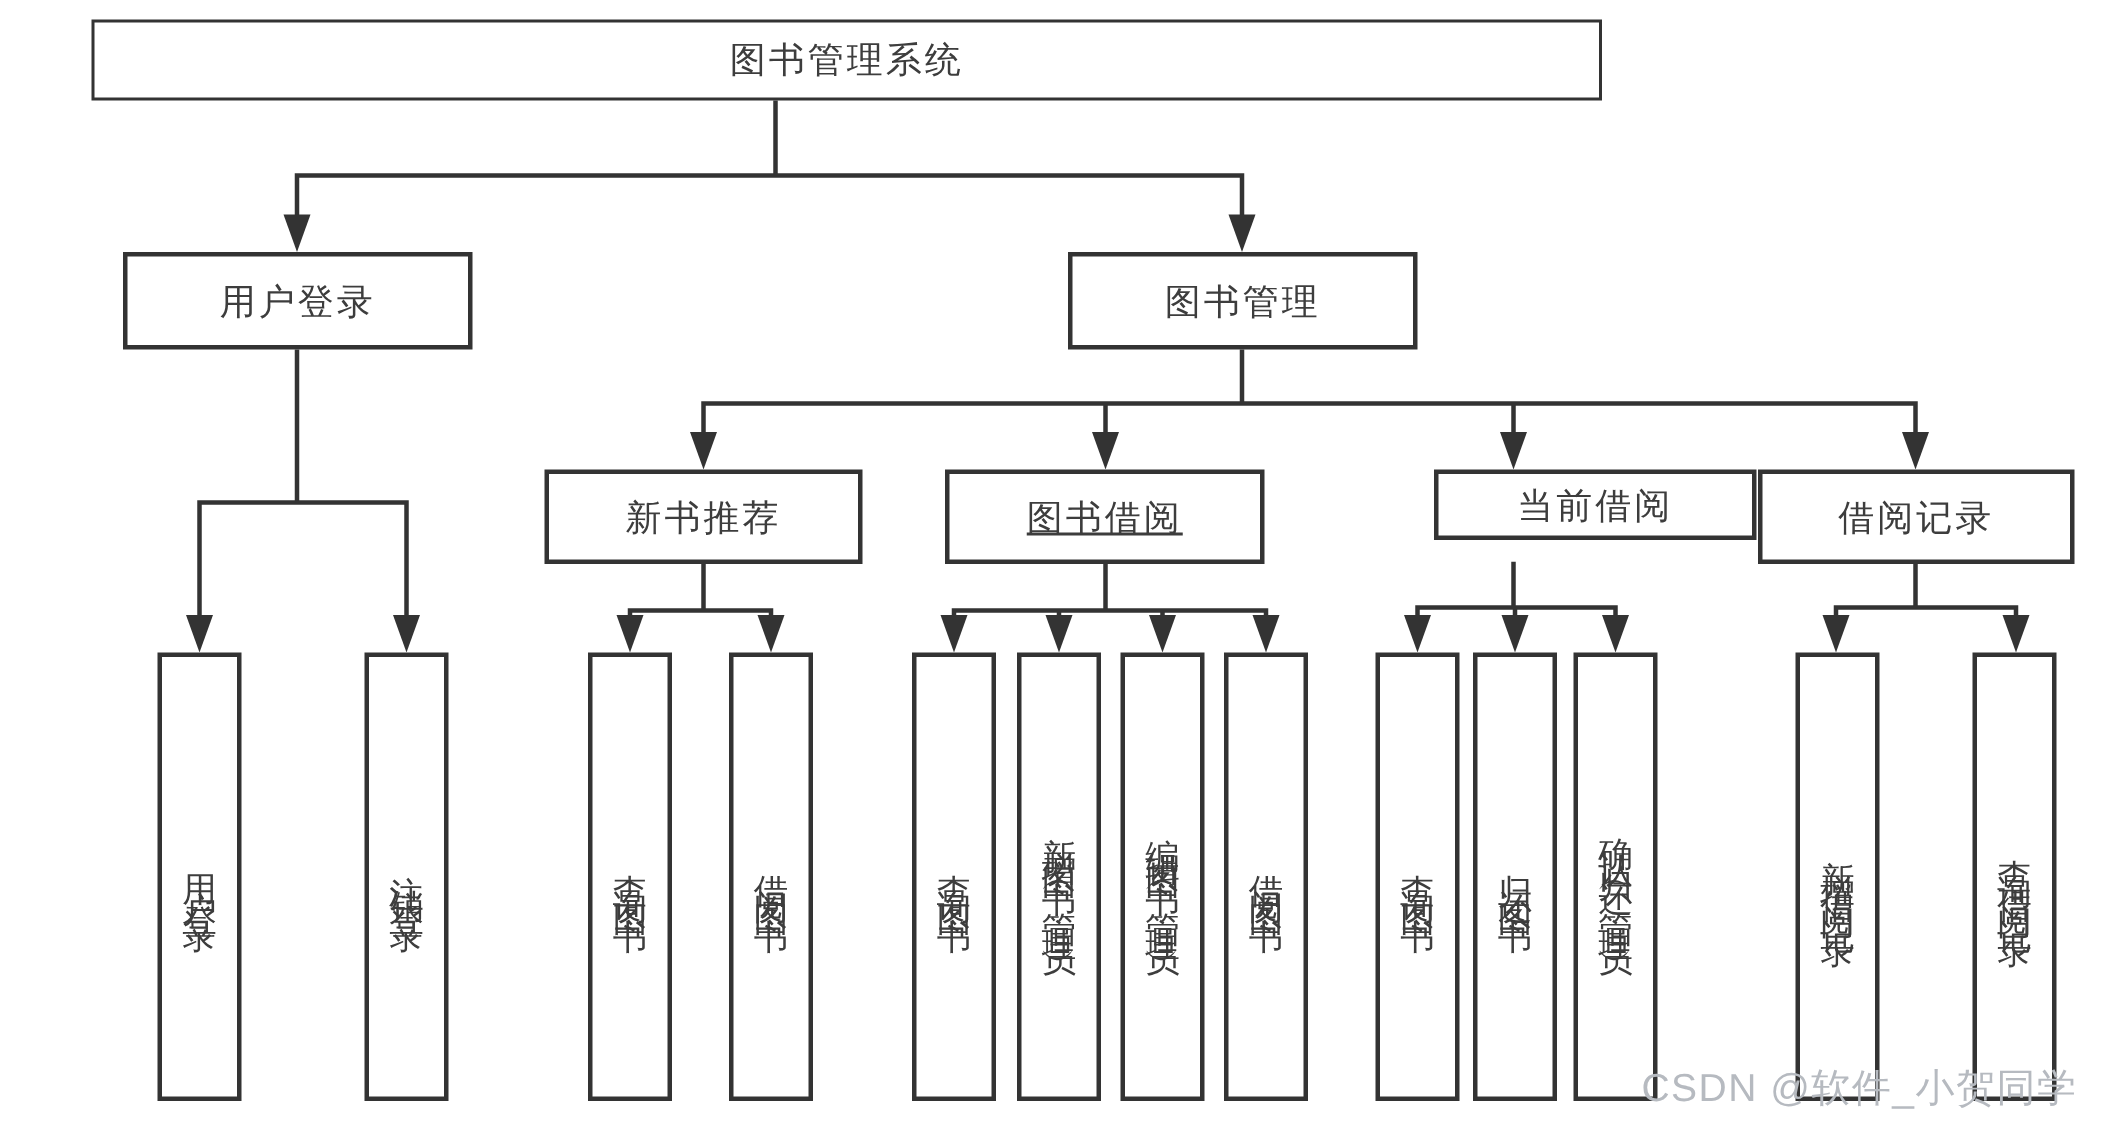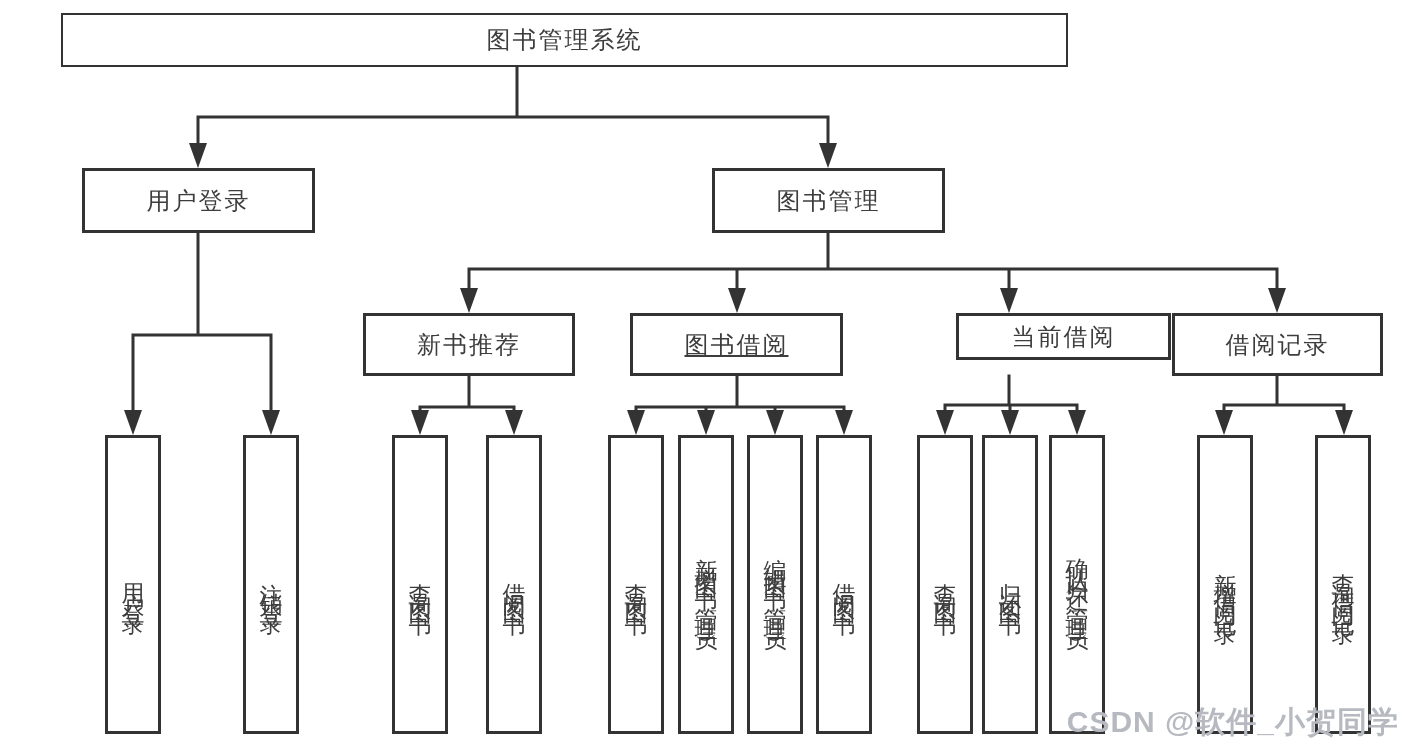--- a/index.html
+++ b/index.html
@@ -17,22 +17,22 @@
   .leaf{
     position:absolute;top:435px;width:56px;height:299px;box-sizing:border-box;
     border:3px solid #333333;background:#ffffff;
     display:flex;align-items:center;justify-content:center;z-index:2;
   }
   .vtext{
     writing-mode:vertical-rl;text-orientation:mixed;
     font-size:23px;letter-spacing:10px;color:#3d3d3d;line-height:1;white-space:nowrap;
   }
   .watermark{
-    position:absolute;right:6px;bottom:4px;font-size:30px;color:#b6bac0;
-    letter-spacing:1px;z-index:3;font-weight:bold;
+    position:absolute;right:20px;bottom:4px;font-size:26px;color:#b6bac0;
+    letter-spacing:1px;z-index:3;
   }
 </style>
 </head>
 <body>
 
 <div class="canvas">
 
   <svg class="connectors" viewBox="0 0 1405 747" xmlns="http://www.w3.org/2000/svg">
     <g stroke="#333333" stroke-width="3" stroke-linecap="square" fill="none">
 

